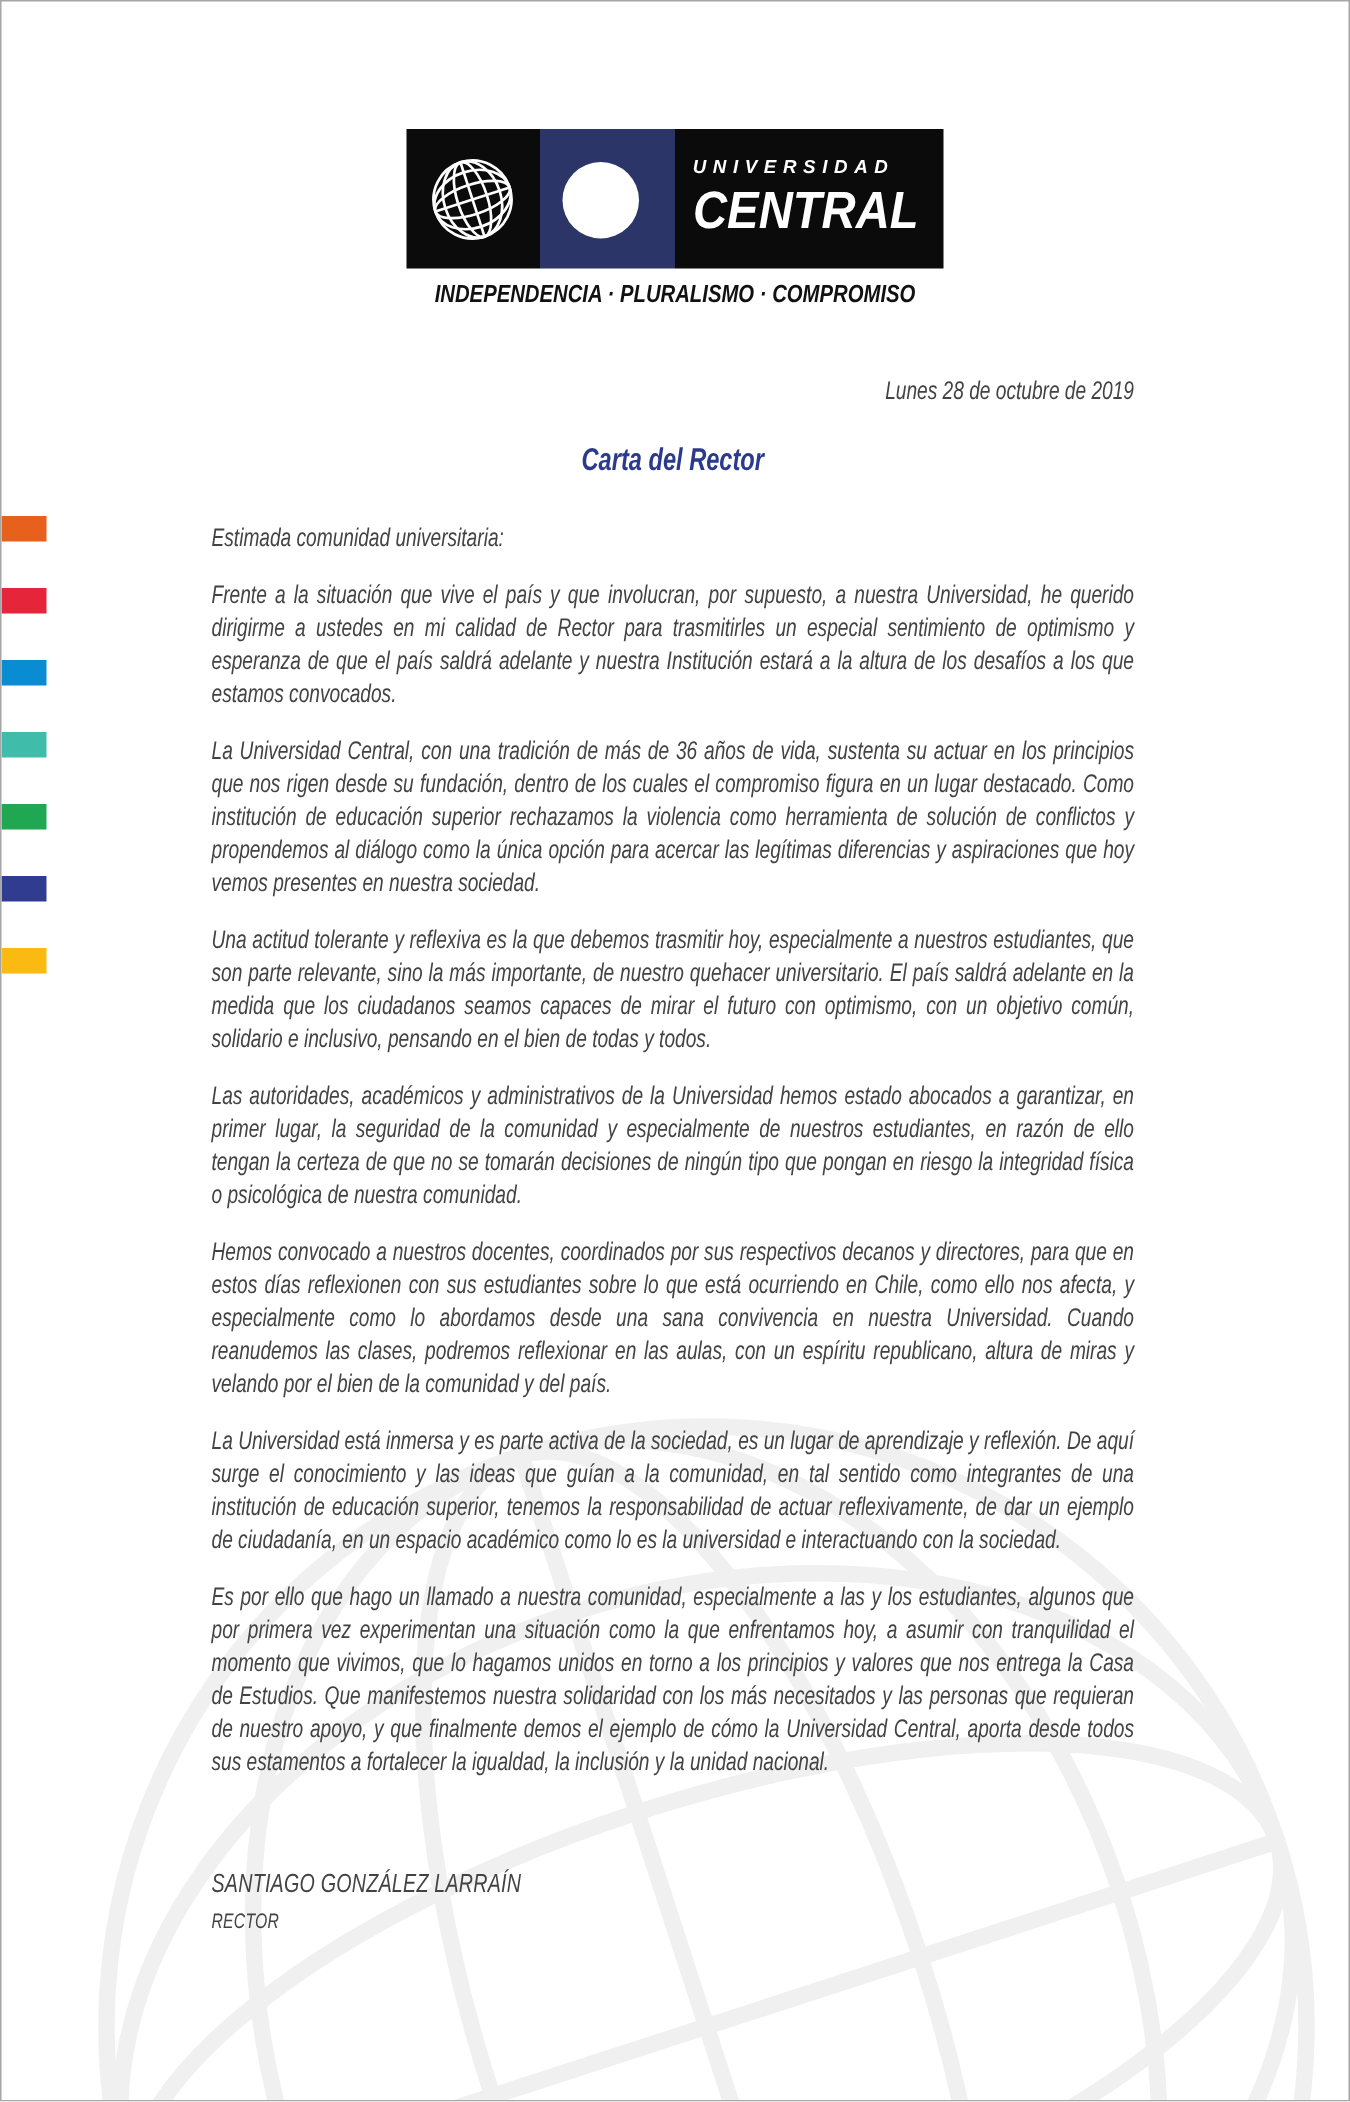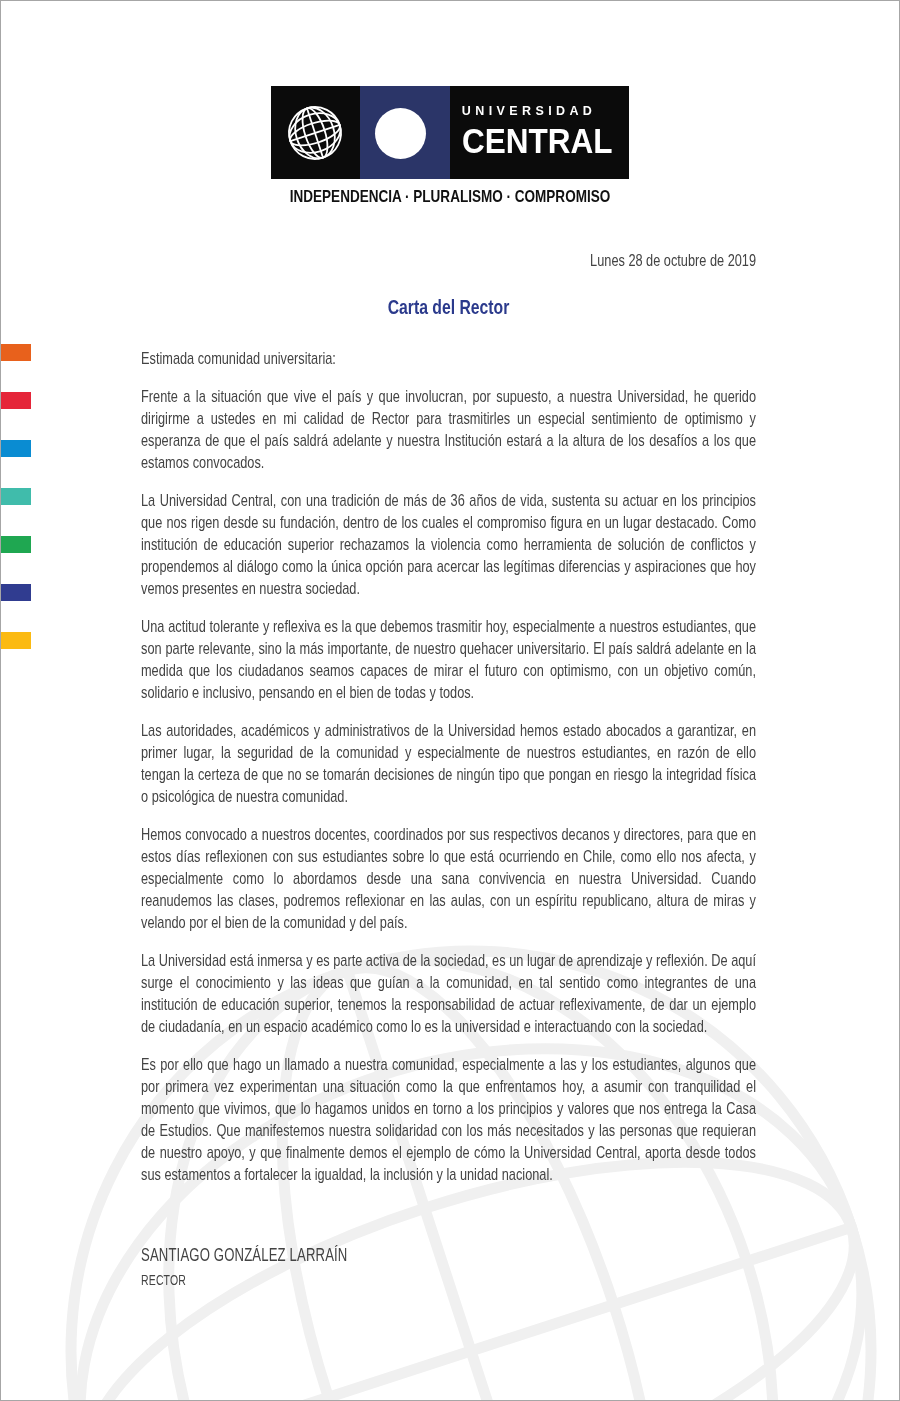--- a/index.html
+++ b/index.html
@@ -4,20 +4,21 @@
 <style>
   html,body { margin:0; padding:0; background:#ffffff; }
   .page {
     position:relative;
     width:900px; height:1401px;
     box-sizing:border-box;
     border:1px solid #a6a6a6;
     background:#ffffff;
     overflow:hidden;
     font-family:"Liberation Sans", sans-serif;
+    font-style:italic;
   }
 
   
   .watermark {
     position:absolute; left:0; top:0; width:900px; height:1401px;
     pointer-events:none;
   }
 
   
   .side-bars { position:absolute; left:0; top:343px; }

